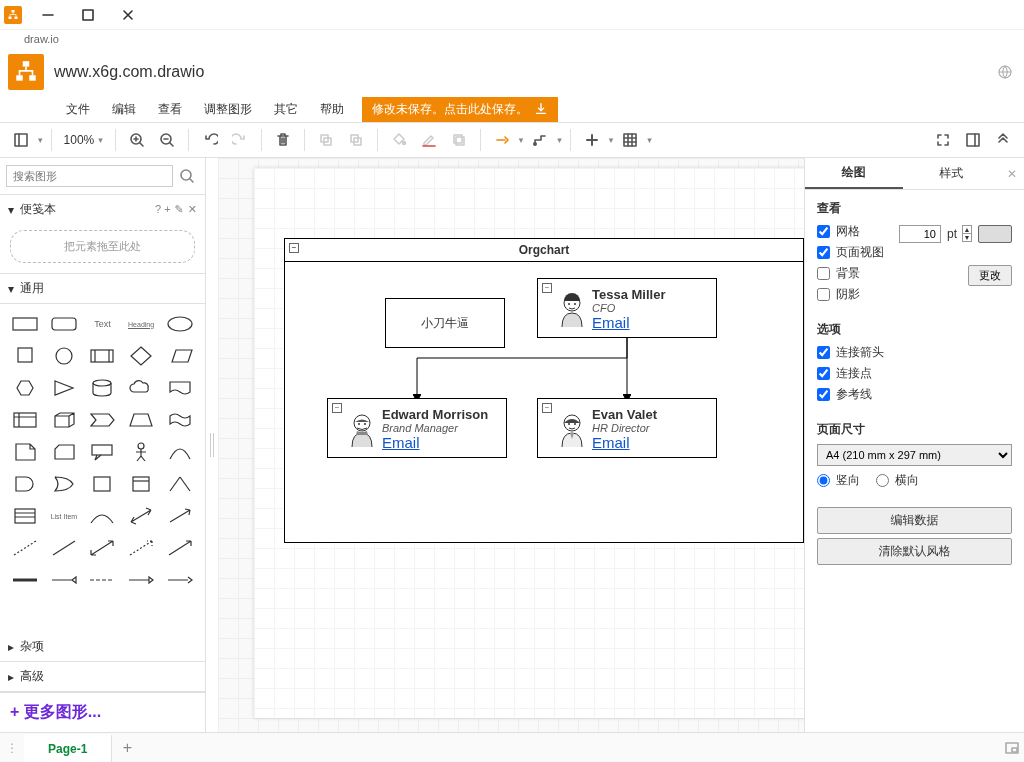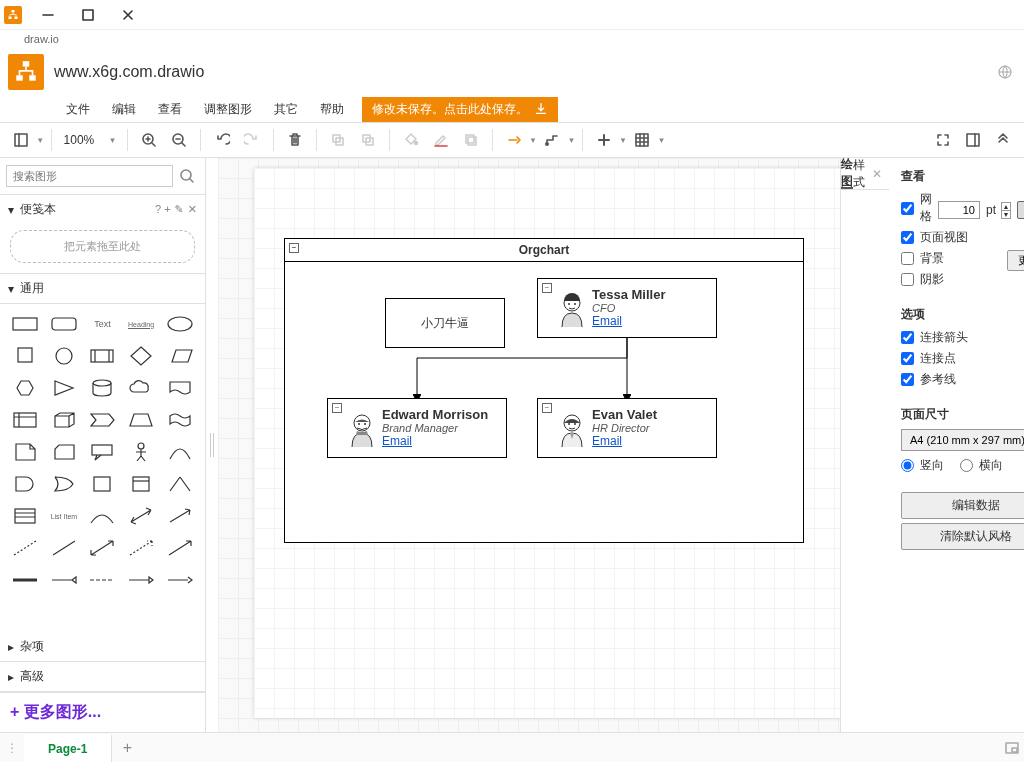--- a/index.html
+++ b/index.html
@@ -22,21 +22,21 @@
 
 .menubar { height: 26px; display: flex; align-items: center; padding-left: 56px; gap: 2px; }
 .menubar .mi { padding: 4px 10px; font-size: 12px; color: #333; cursor: pointer; }
 .savebanner { background: #f08705; color: #fff; padding: 4px 10px; margin-left: 6px; display: flex; align-items: center; gap: 6px; font-size: 12px; }
 .savebanner svg { width: 14px; height: 14px; }
 
 .toolbar { height: 36px; border-top: 1px solid #e0e0e0; border-bottom: 1px solid #e0e0e0; display: flex; align-items: center; padding: 0 8px; gap: 4px; }
 .tbtn { width: 26px; height: 26px; display: flex; align-items: center; justify-content: center; color: #555; cursor: pointer; border-radius: 2px; }
 .tbtn.disabled { color: #ccc; cursor: default; }
 .tsep { width: 1px; height: 22px; background: #e0e0e0; margin: 0 4px; }
-.zoom { font-size: 12px; color: #333; display: flex; align-items: center; gap: 16px; padding: 0 4px; cursor: pointer; }
+.zoom { font-size: 12px; color: #333; display: flex; align-items: center; gap: 4px; padding: 0 4px; cursor: pointer; }
 .toolbar .right { margin-left: auto; display: flex; align-items: center; gap: 4px; }
 
 .workspace { display: flex; height: calc(762px - 30px - 18px - 48px - 26px - 36px - 30px); }
 
 .leftpanel { width: 206px; border-right: 1px solid #e0e0e0; display: flex; flex-direction: column; background: #fff; }
 .search { display: flex; align-items: center; padding: 6px; border-bottom: 1px solid #e0e0e0; }
 .search input { flex: 1; border: 1px solid #ccc; padding: 4px 6px; font-size: 11px; outline: none; }
 .search .sbtn { width: 24px; height: 24px; display: flex; align-items: center; justify-content: center; color: #888; cursor: pointer; margin-left: 2px; }
 
 .section { border-bottom: 1px solid #e0e0e0; }
@@ -63,28 +63,28 @@
 .orgbox { position: absolute; left: 30px; top: 70px; width: 520px; border: 1px solid #000; background: #fff; }
 .orghead { border-bottom: 1px solid #000; padding: 4px; text-align: center; font-weight: bold; font-size: 12px; position: relative; }
 .collapse { position: absolute; left: 4px; top: 4px; width: 10px; height: 10px; border: 1px solid #666; font-size: 8px; line-height: 8px; text-align: center; color: #666; cursor: pointer; }
 .orgbody { height: 280px; position: relative; }
 
 .card { position: absolute; border: 1px solid #000; background: #fff; padding: 6px 8px 6px 8px; width: 180px; height: 60px; }
 .card .collapse { left: 4px; top: 4px; }
 .card .info { position: absolute; left: 54px; top: 8px; right: 6px; }
 .card .nm { font-weight: bold; font-size: 13px; }
 .card .rl { font-style: italic; font-size: 11px; color: #555; }
-.card .em { color: #1155cc; text-decoration: underline; font-size: 12px; cursor: pointer; }
+.card .em { color: #1155cc; text-decoration: underline; font-size: 15px; cursor: pointer; }
 .avatar { position: absolute; left: 20px; top: 14px; width: 28px; height: 34px; }
 
 .simplebox { position: absolute; border: 1px solid #000; background: #fff; display: flex; align-items: center; justify-content: center; font-size: 12px; width: 120px; height: 50px; }
 
 .conn { position: absolute; stroke: #000; fill: none; }
 
-.rightpanel { width: 184px; border-left: 1px solid #e0e0e0; background: #fff; display: flex; }
+.rightpanel { width: 220px; border-left: 1px solid #e0e0e0; background: #fff; display: flex; flex-direction: column; }
 .tabs { display: flex; border-bottom: 1px solid #e0e0e0; height: 32px; }
 .tab { flex: 1; display: flex; align-items: center; justify-content: center; font-size: 12px; cursor: pointer; }
 .tab.active { border-bottom: 2px solid #555; font-weight: bold; }
 .tabclose { width: 24px; display: flex; align-items: center; justify-content: center; color: #aaa; cursor: pointer; }
 .rp-body { padding: 10px 12px; display: flex; flex-direction: column; gap: 6px; font-size: 12px; }
 .rp-group { margin-bottom: 8px; }
 .rp-group h4 { font-size: 12px; font-weight: bold; margin-bottom: 6px; }
 .chk { display: flex; align-items: center; gap: 6px; margin-bottom: 4px; }
 .chk input { accent-color: #0a66ff; }
 .row { display: flex; align-items: center; gap: 6px; }
@@ -645,21 +645,21 @@
 
   <div class="rightpanel">
     <div class="tabs">
       <div class="tab active">绘图</div>
       <div class="tab">样式</div>
       <div class="tabclose">✕</div>
     </div>
     <div class="rp-body">
       <div class="rp-group">
         <h4>查看</h4>
-        <div class="row" style="">
+        <div class="row" style="justify-content:space-between">
           <label class="chk">
               <input type="checkbox" checked="" style="">
               <span>网格</span>
             </label>
           <div class="row">
             <input class="ptinput" value="10" style="">
               <span>pt</span>
             <div style="display:flex;flex-direction:column;margin-left:-1px">
                 <div style="font-size:7px;border:1px solid #999;width:10px;text-align:center;cursor:pointer">▲</div>
                 <div style="font-size:7px;border:1px solid #999;border-top:none;width:10px;text-align:center;cursor:pointer">▼</div>

